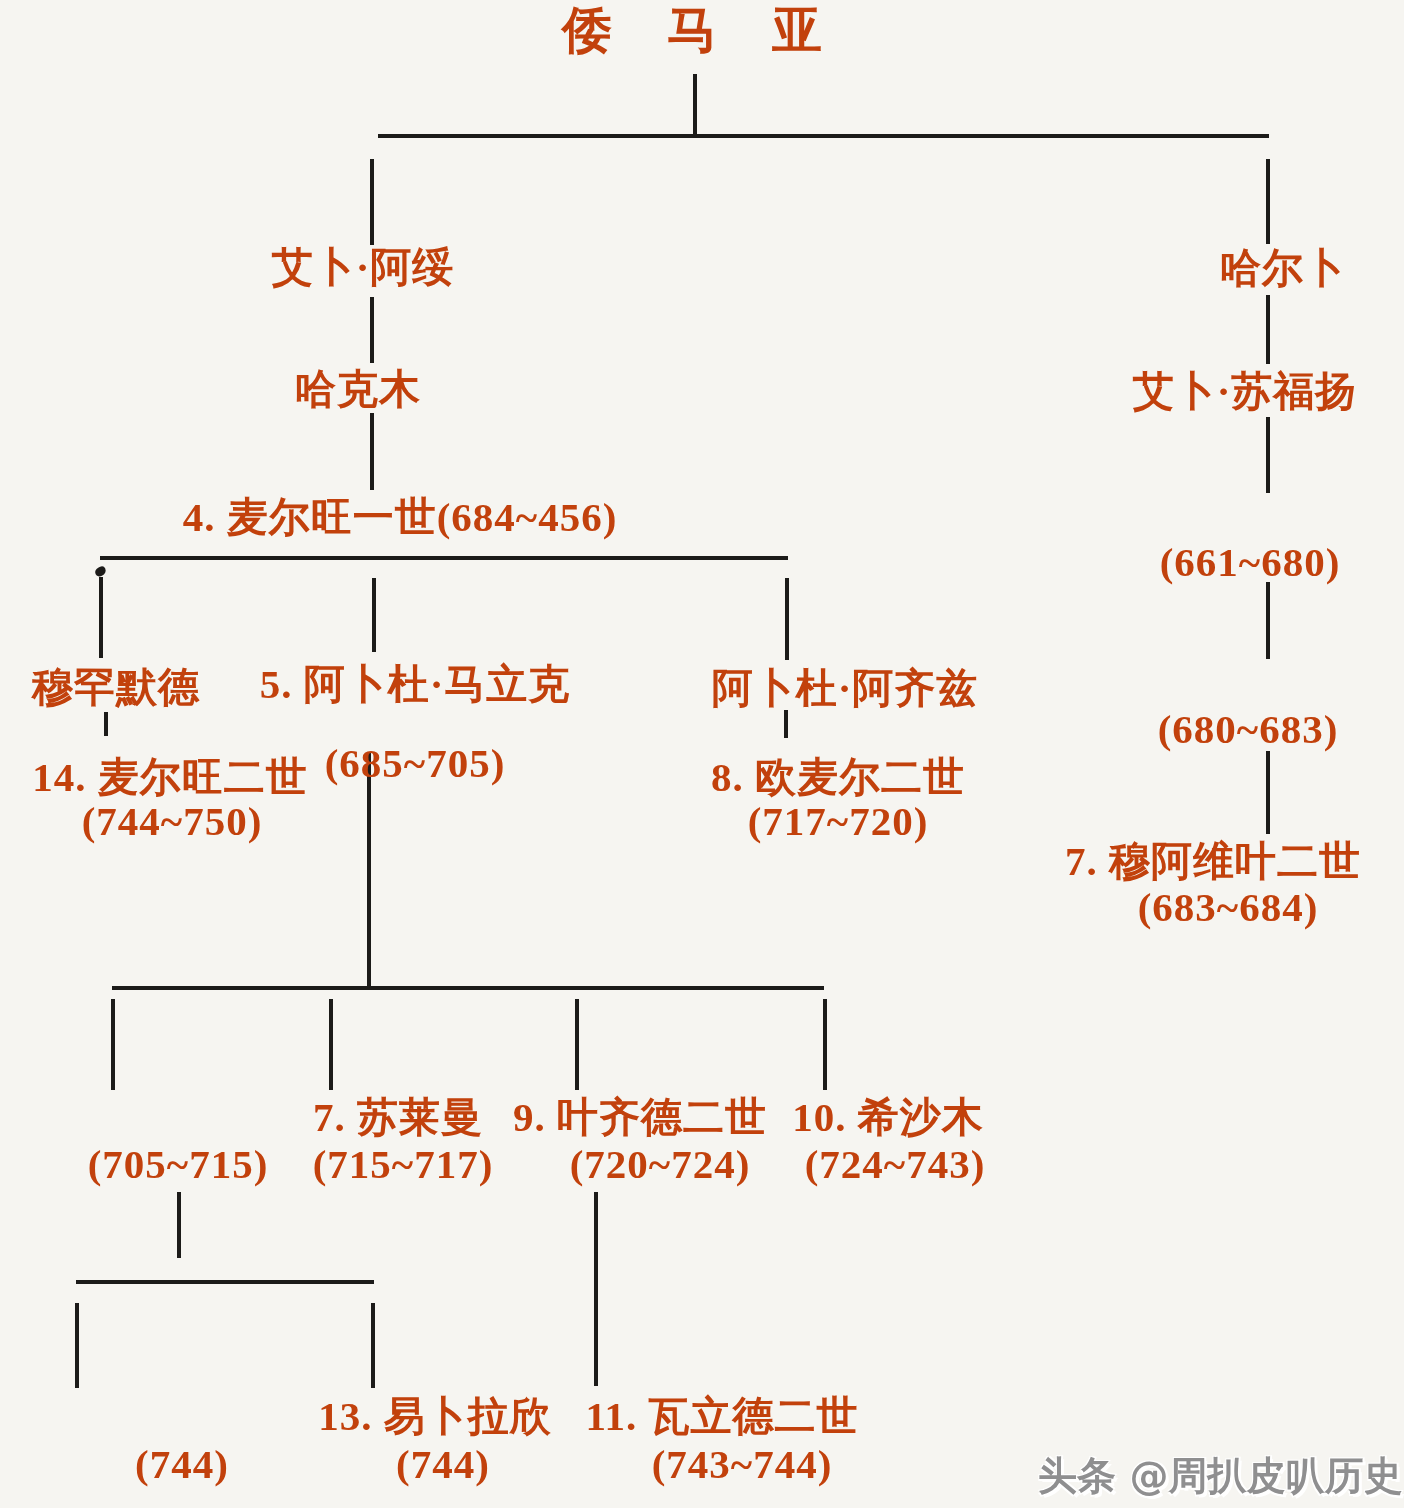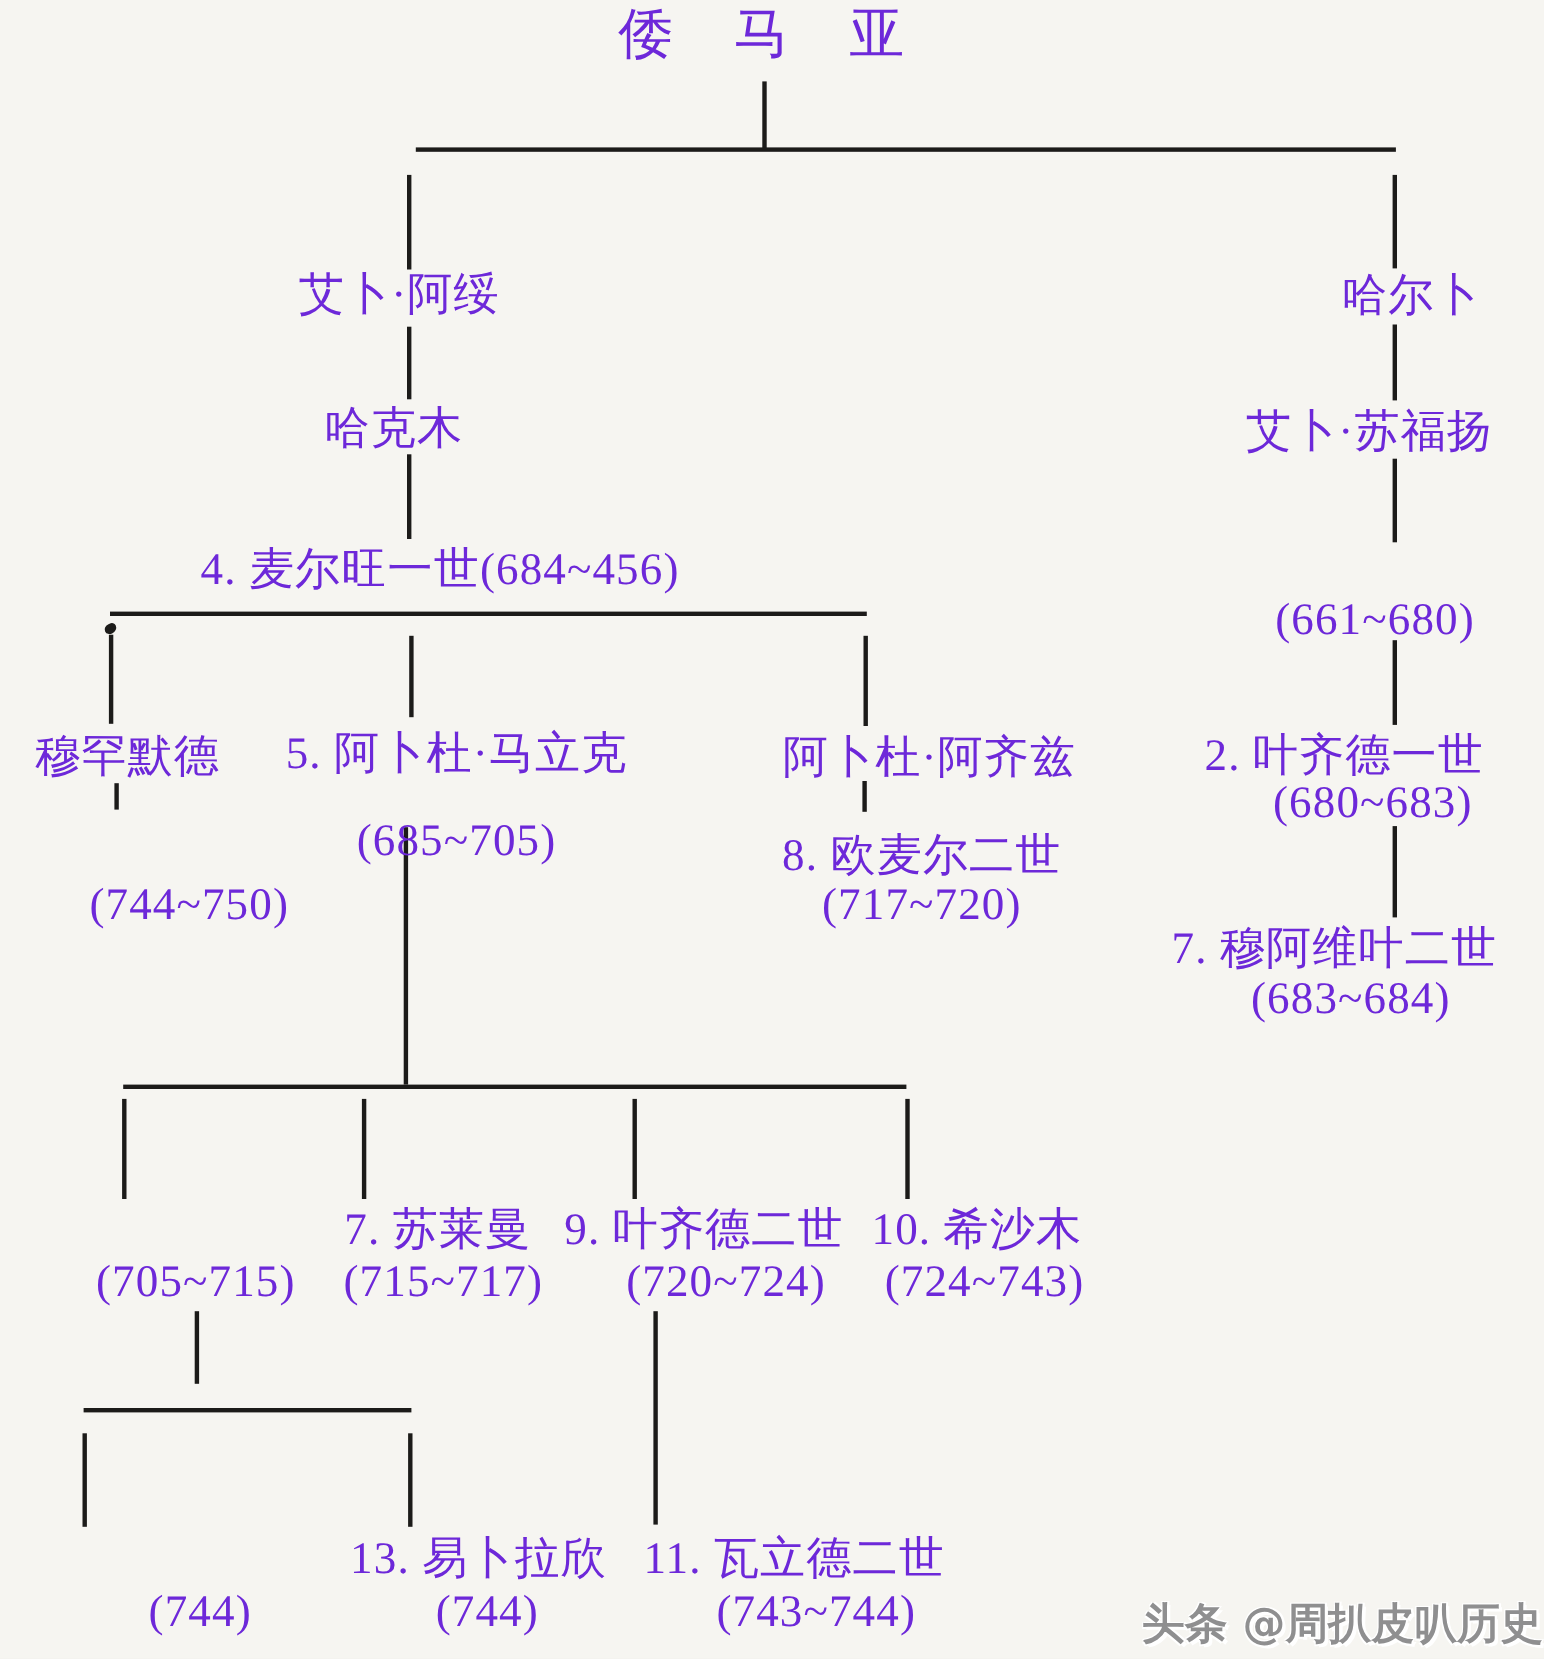--- a/index.html
+++ b/index.html
@@ -8,24 +8,24 @@
     position:relative;
     width:1404px;height:1508px;
     background:#f6f5f1;
     overflow:hidden;
     font-family:"Liberation Serif","DejaVu Serif",serif;
   }
   .t{
     position:absolute;
     white-space:nowrap;
     transform:translateX(-50%);
-    font-weight:400;
+    font-weight:700;
     font-size:41px;
     line-height:1.05;
-    color:#6d28d9;
+    color:#c2410c;
     letter-spacing:1px;
   }
   .title{
     font-size:50px;
     letter-spacing:55px;
     transform:none;
   }
   .vl{position:absolute;width:4px;background:#1c1b19;}
   .hl{position:absolute;height:4px;background:#1c1b19;}
   .dot{
@@ -90,23 +90,23 @@
   <div class="t" style="left:358px;top:368px">哈克木</div>
   <div class="t" style="left:1245px;top:370px">艾卜·苏福扬</div>
 
   <div class="t" style="left:400px;top:496px">4. 麦尔旺一世(684~456)</div>
   <div class="t" style="left:1250px;top:541px">(661~680)</div>
 
   <div class="t" style="left:116px;top:666px">穆罕默德</div>
   <div class="t" style="left:415px;top:663px">5. 阿卜杜·马立克</div>
   <div class="t" style="left:415px;top:742px">(685~705)</div>
   <div class="t" style="left:845px;top:667px">阿卜杜·阿齐兹</div>
-  <div class="t" style="left:1222px;top:665px">2. 叶齐德一世</div>
   <div class="t" style="left:1248px;top:708px">(680~683)</div>
 
+  <div class="t" style="left:170px;top:756px">14. 麦尔旺二世</div>
   <div class="t" style="left:172px;top:800px">(744~750)</div>
   <div class="t" style="left:838px;top:756px">8. 欧麦尔二世</div>
   <div class="t" style="left:838px;top:800px">(717~720)</div>
   <div class="t" style="left:1213px;top:840px">7. 穆阿维叶二世</div>
   <div class="t" style="left:1228px;top:886px">(683~684)</div>
 
   <div class="t" style="left:178px;top:1143px">(705~715)</div>
   <div class="t" style="left:398px;top:1096px">7. 苏莱曼</div>
   <div class="t" style="left:403px;top:1143px">(715~717)</div>
   <div class="t" style="left:640px;top:1096px">9. 叶齐德二世</div>

